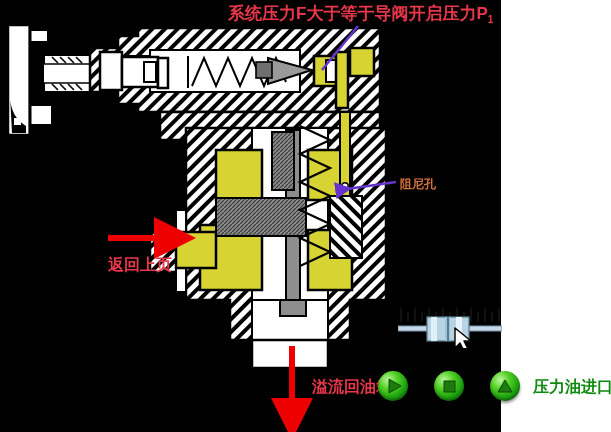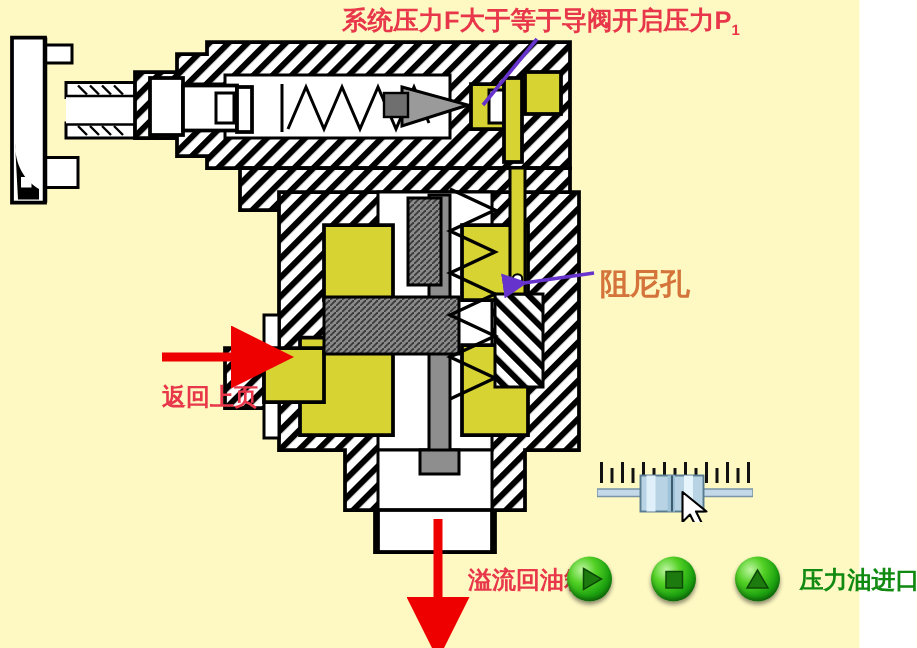--- a/index.html
+++ b/index.html
@@ -1,29 +1,29 @@
 <!DOCTYPE html>
 <html><head>
 <meta charset="utf-8">
 <title>Pilot Operated Relief Valve</title>
 <style>
   html,body{margin:0;padding:0;background:#ffffff;}
   body{width:611px;height:432px;overflow:hidden;
        font-family:"Liberation Sans","DejaVu Sans",sans-serif;}
-  #stage{position:relative;width:573px;height:432px;background:#fef9c3;}
+  #stage{position:relative;width:501px;height:432px;background:#000000;}
   #stage svg{position:absolute;left:0;top:0;}
 
   .lbl{position:absolute;white-space:nowrap;font-weight:bold;}
   .lbl-red{color:#e8374a;}
   .lbl-orange{color:#d4733a;}
   .lbl-green{color:#108a10;}
 
   #lbl-title{left:228px;top:2px;font-size:17px;letter-spacing:0px;}
   #lbl-title sub{font-size:10px;}
-  #lbl-orifice{left:400px;top:176px;font-size:20px;}
+  #lbl-orifice{left:400px;top:176px;font-size:12px;}
   #lbl-inlet{left:108px;top:255px;font-size:16px;}
   #lbl-outlet{left:312px;top:377px;font-size:16px;}
   #lbl-back{left:533px;top:377px;font-size:16px;}
 
   .navbtn{position:absolute;width:30px;height:30px;border-radius:50%;
           border:0;padding:0;cursor:pointer;
           background:radial-gradient(circle at 34% 30%, #bdf5a0 0%, #52d024 32%, #1da310 62%, #0a5f06 100%);
           box-shadow:0 2px 3px rgba(0,0,0,.45), inset 0 -2px 3px rgba(0,0,0,.3);}
   .navbtn .glyph{position:absolute;left:0;top:0;width:30px;height:30px;}
   #btn-play{left:378px;top:371px;}

